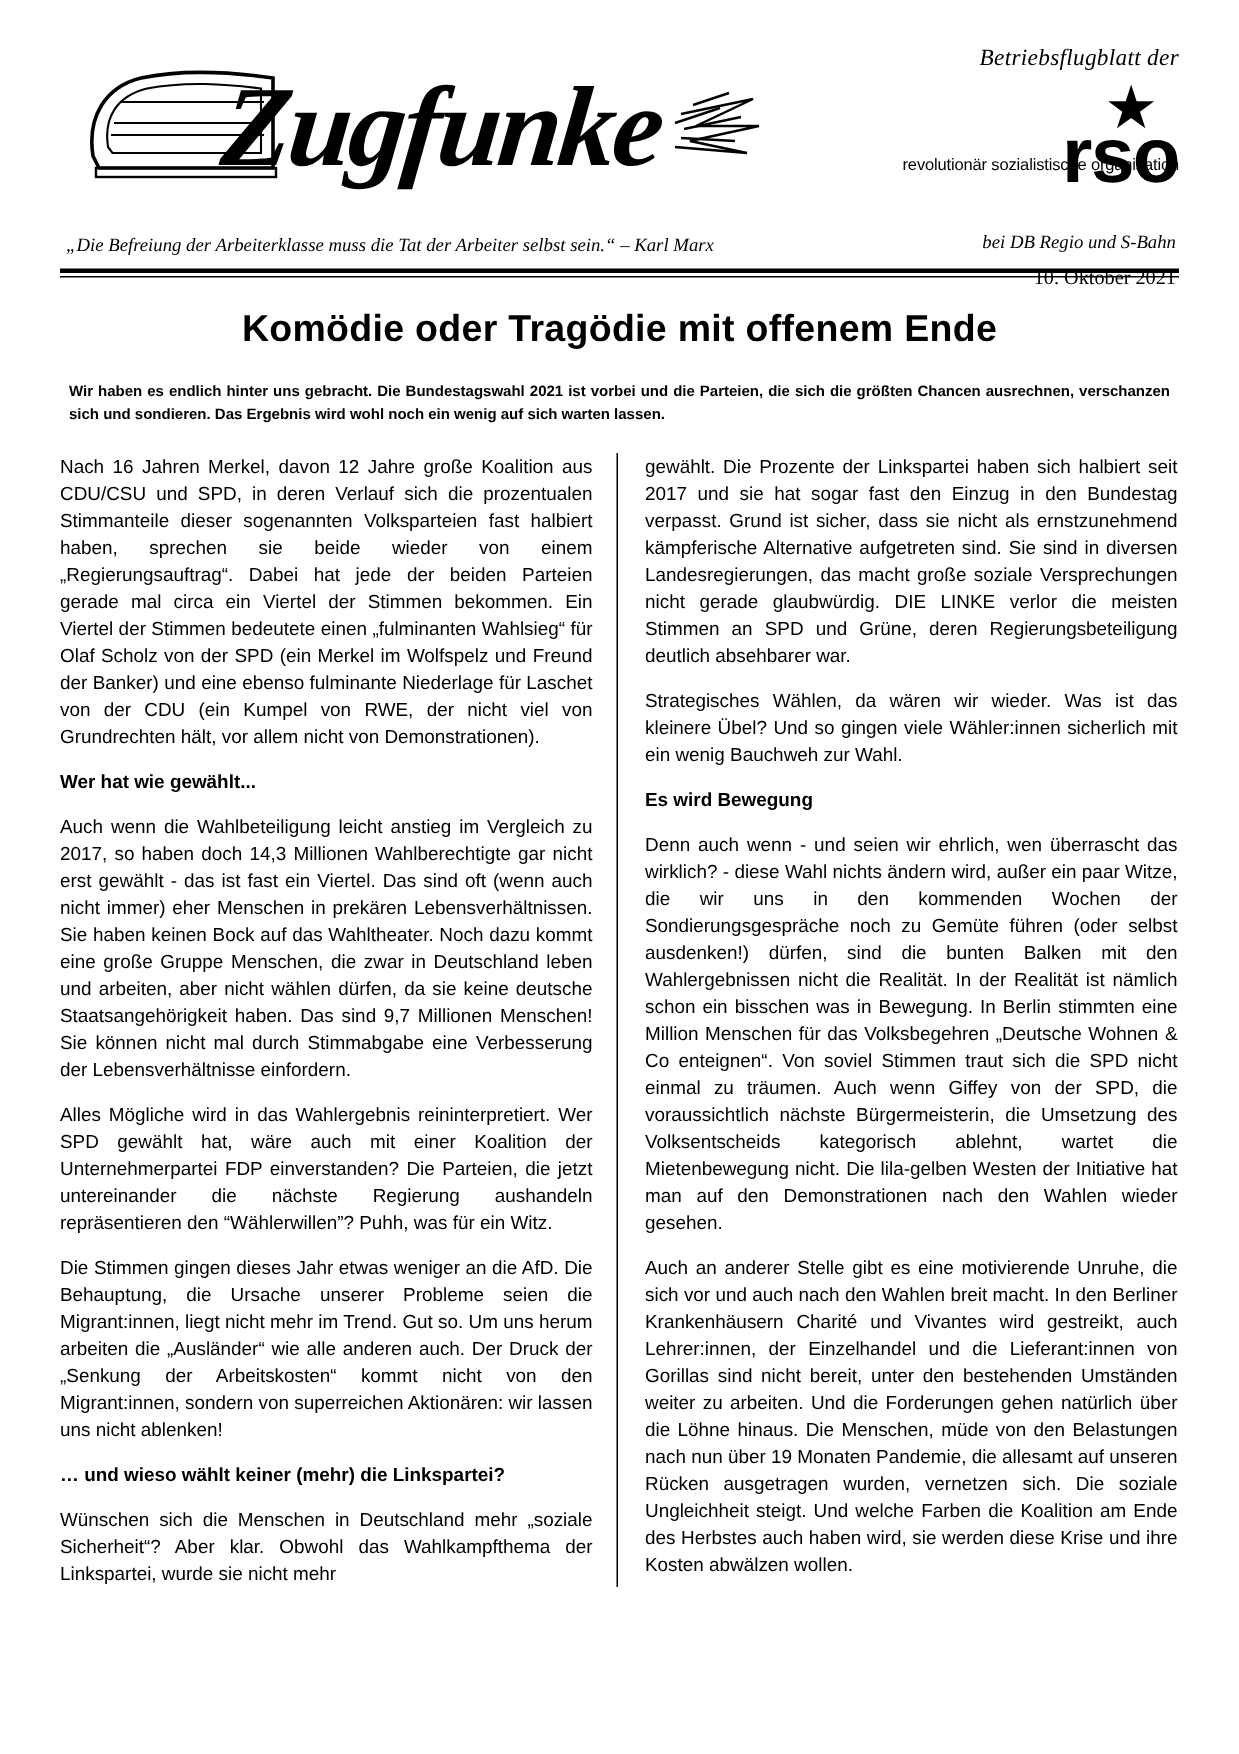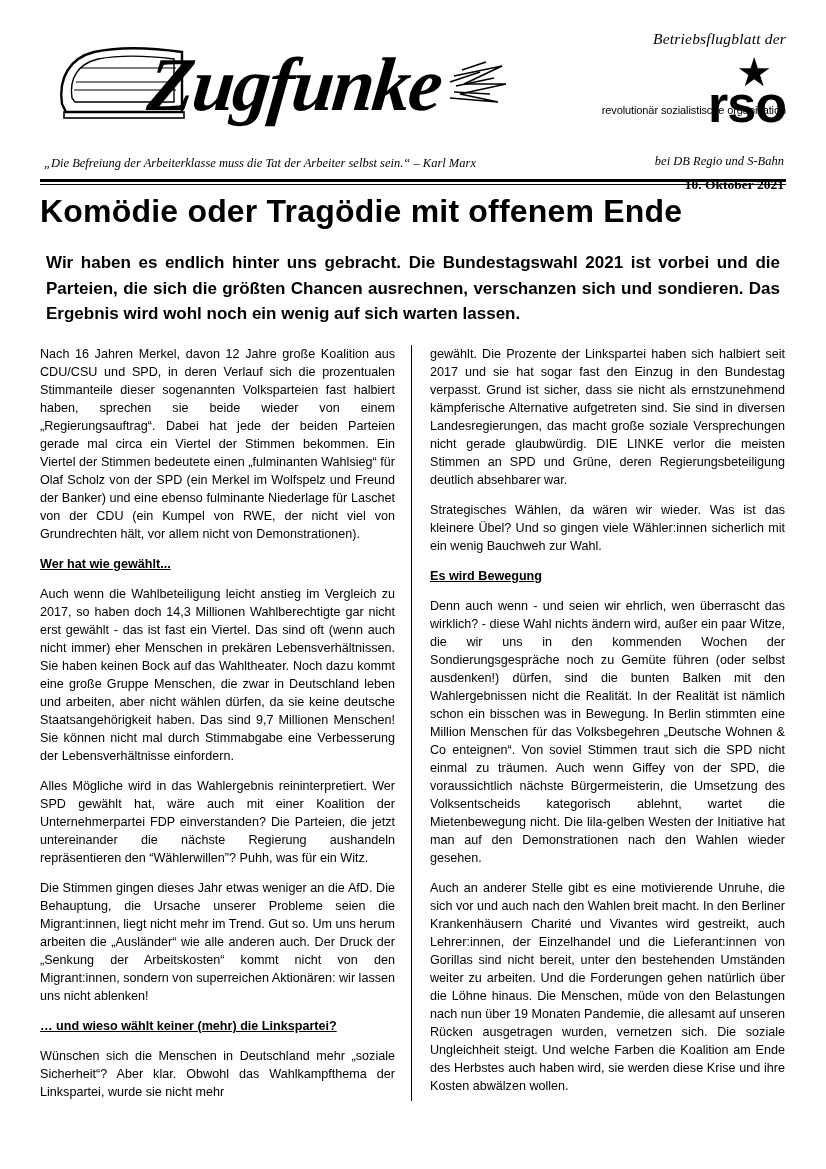--- a/index.html
+++ b/index.html
@@ -103,42 +103,42 @@
     margin-top: 24px;
   }
   .right-meta .issue-line {
     font-style: italic;
     font-size: 12.5px;
   }
   .right-meta .date-line {
     font-style: normal;
     font-size: 13.5px;
     margin-top: 4px;
-    font-weight: bold;
   }
   .rule-thick {
     border: none;
     border-top: 3px solid #000;
     margin: 8px 0 0 0;
   }
   .rule-thin {
     border: none;
     border-top: 1px solid #000;
     margin: 2px 0 0 0;
   }
 
   
   h1.headline {
-    font-size: 32px;
-    font-weight: bold;
-    margin: 8px 0 0 0;
+    text-align: center;
+    font-size: 25px;
+    font-weight: bold;
+    margin: 20px 0 0 0;
     letter-spacing: .2px;
   }
   .lead {
-    font-size: 17px;
+    font-size: 10px;
     font-weight: bold;
     line-height: 1.5;
     text-align: justify;
     margin: 20px 6px 0 6px;
   }
 
   
   .columns {
     display: flex;
     margin-top: 18px;
@@ -160,21 +160,20 @@
   }
   .col p {
     margin: 0;
     hyphens: auto;
   }
   .col p + p { margin-top: 12px; }
   .col p.gap { }
   .subhd {
     font-weight: bold;
     margin-top: 10px;
-    text-decoration: underline;
   }
 </style>
 </head>
 <body>
 
 <div class="page">
 
   <div class="masthead">
 
     <div class="logo-wrap">

